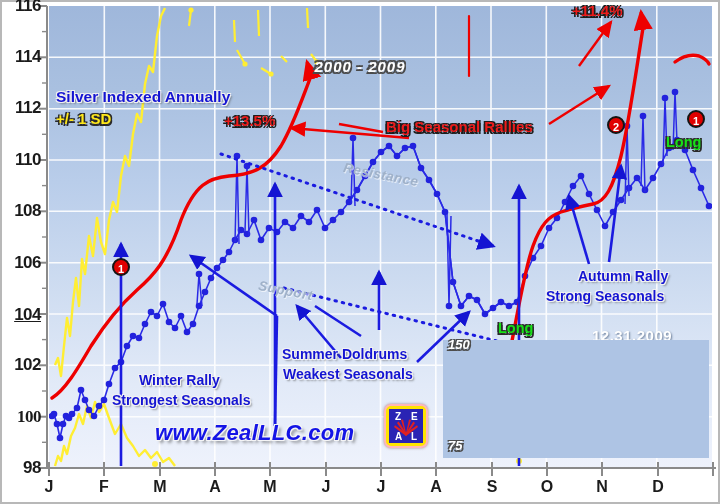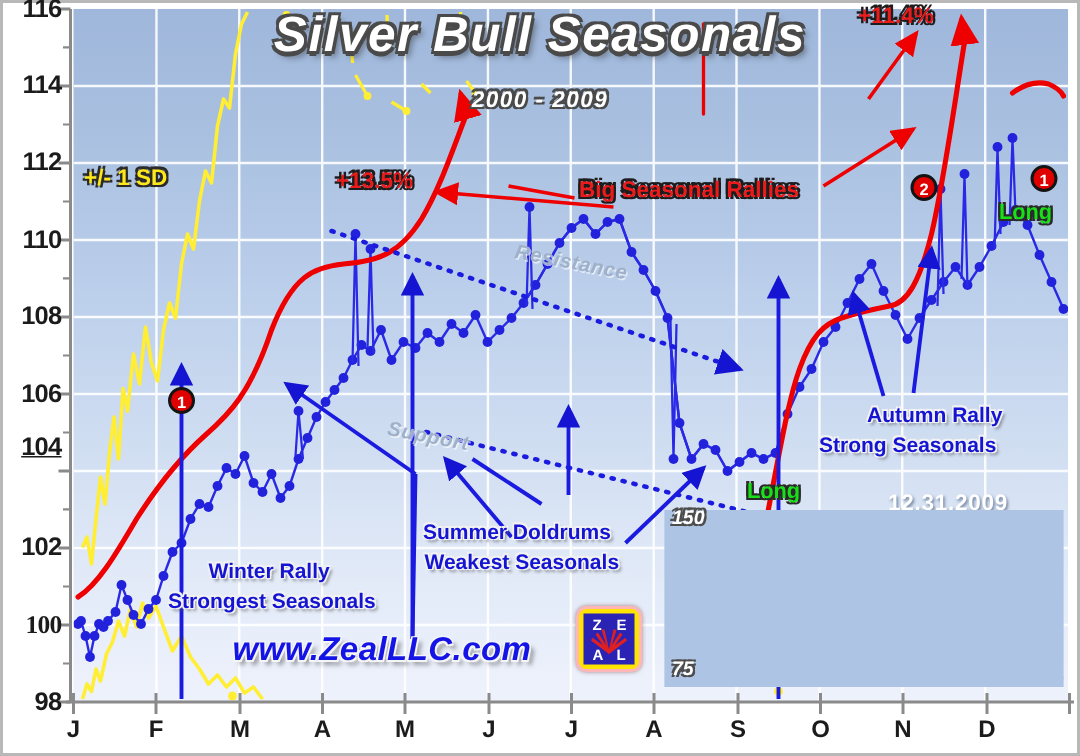--- a/index.html
+++ b/index.html
@@ -353,21 +353,21 @@
           <line x1="42" y1="391" x2="47" y2="391"></line>
         <line x1="42" y1="442.3" x2="47" y2="442.3"></line>
       </g>
     </svg>
     <div class="ylabel" style="top:-4px;">116</div>
     <div class="ylabel" style="top:47px;">114</div>
     <div class="ylabel" style="top:98px;">112</div>
     <div class="ylabel" style="top:150px;">110</div>
     <div class="ylabel" style="top:201px;">108</div>
     <div class="ylabel" style="top:253px;margin-left:48px;">106</div>
-    <div class="ylabel" style="top:288px;text-decoration:underline;">104</div>
+    <div class="ylabel" style="top:305px;text-decoration:underline;">104</div>
     <div class="ylabel" style="top:355px;">102</div>
     <div class="ylabel" style="top:407px;font-family:Liberation Serif, serif;">100</div>
     <div class="ylabel" style="top:458px;">98</div>
   </div>
 
   <svg style="position:absolute;left:40px;top:462px;" width="680" height="16">
     <line x1="4" y1="6" x2="676" y2="6" stroke="#8a8a8a" stroke-width="2"></line>
     <g stroke="#8a8a8a" stroke-width="2">
       <line x1="9" y1="0" x2="9" y2="14"></line>
         <line x1="64" y1="0" x2="64" y2="14"></line>
@@ -390,23 +390,23 @@
   <div class="xlabel" style="left:204px;">A</div>
   <div class="xlabel" style="left:259px;">M</div>
   <div class="xlabel" style="left:315px;">J</div>
   <div class="xlabel" style="left:370px;">J</div>
   <div class="xlabel" style="left:425px;">A</div>
   <div class="xlabel" style="left:481px;">S</div>
   <div class="xlabel" style="left:536px;">O</div>
   <div class="xlabel" style="left:591px;">N</div>
   <div class="xlabel" style="left:647px;">D</div>
 
-  <div class="title-main">Silver Bull Seasonals</div>
   <div class="title-years">2000 - 2009</div>
 
+  <div class="ann blue-ann-big" style="left:56px;top:88px;">Silver Indexed Annually</div>
   <div class="ann yellow-ann" style="left:56px;top:110px;">+/- 1 SD</div>
 
   <div class="ann red-ann" style="left:224px;top:112px;">+13.5%</div>
   <div class="ann red-ann" style="left:572px;top:2px;">+11.4%</div>
   <div class="ann red-ann" style="left:386px;top:118px;">Big Seasonal Rallies</div>
 
   <div class="ann grey-ann" style="left:345px;top:160px;transform:rotate(11deg);transform-origin:left top;">Resistance</div>
   <div class="ann grey-ann" style="left:260px;top:278px;transform:rotate(11deg);transform-origin:left top;">Support</div>
 
   <div class="ann blue-ann" style="left:139px;top:372px;">Winter Rally</div>

